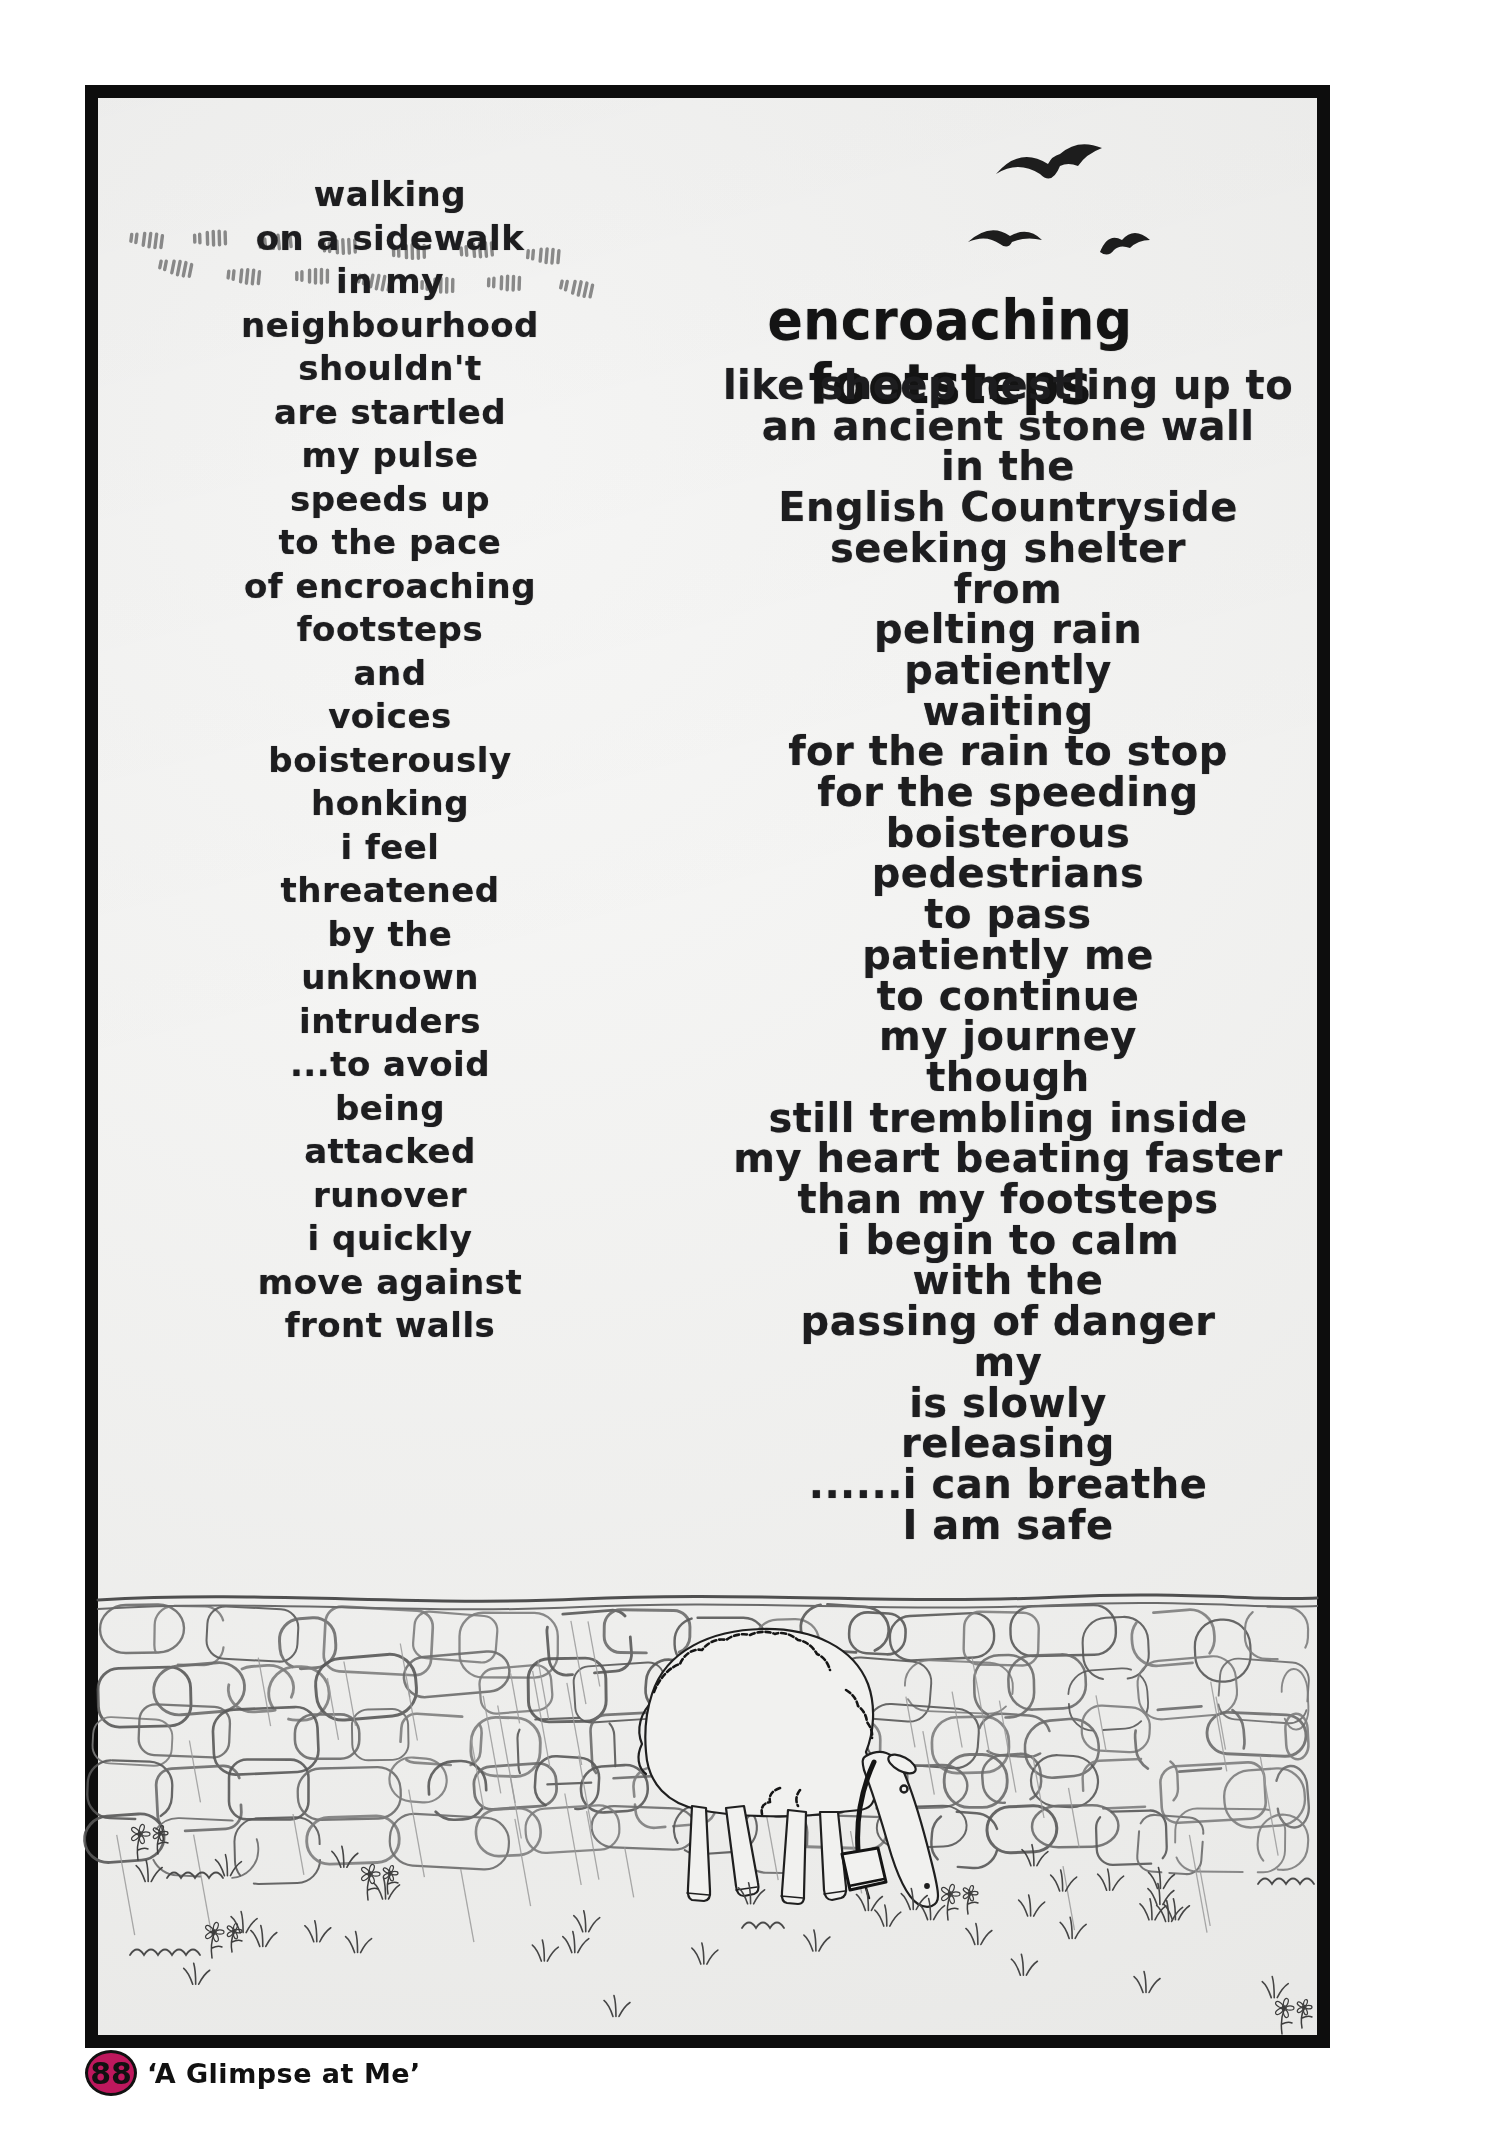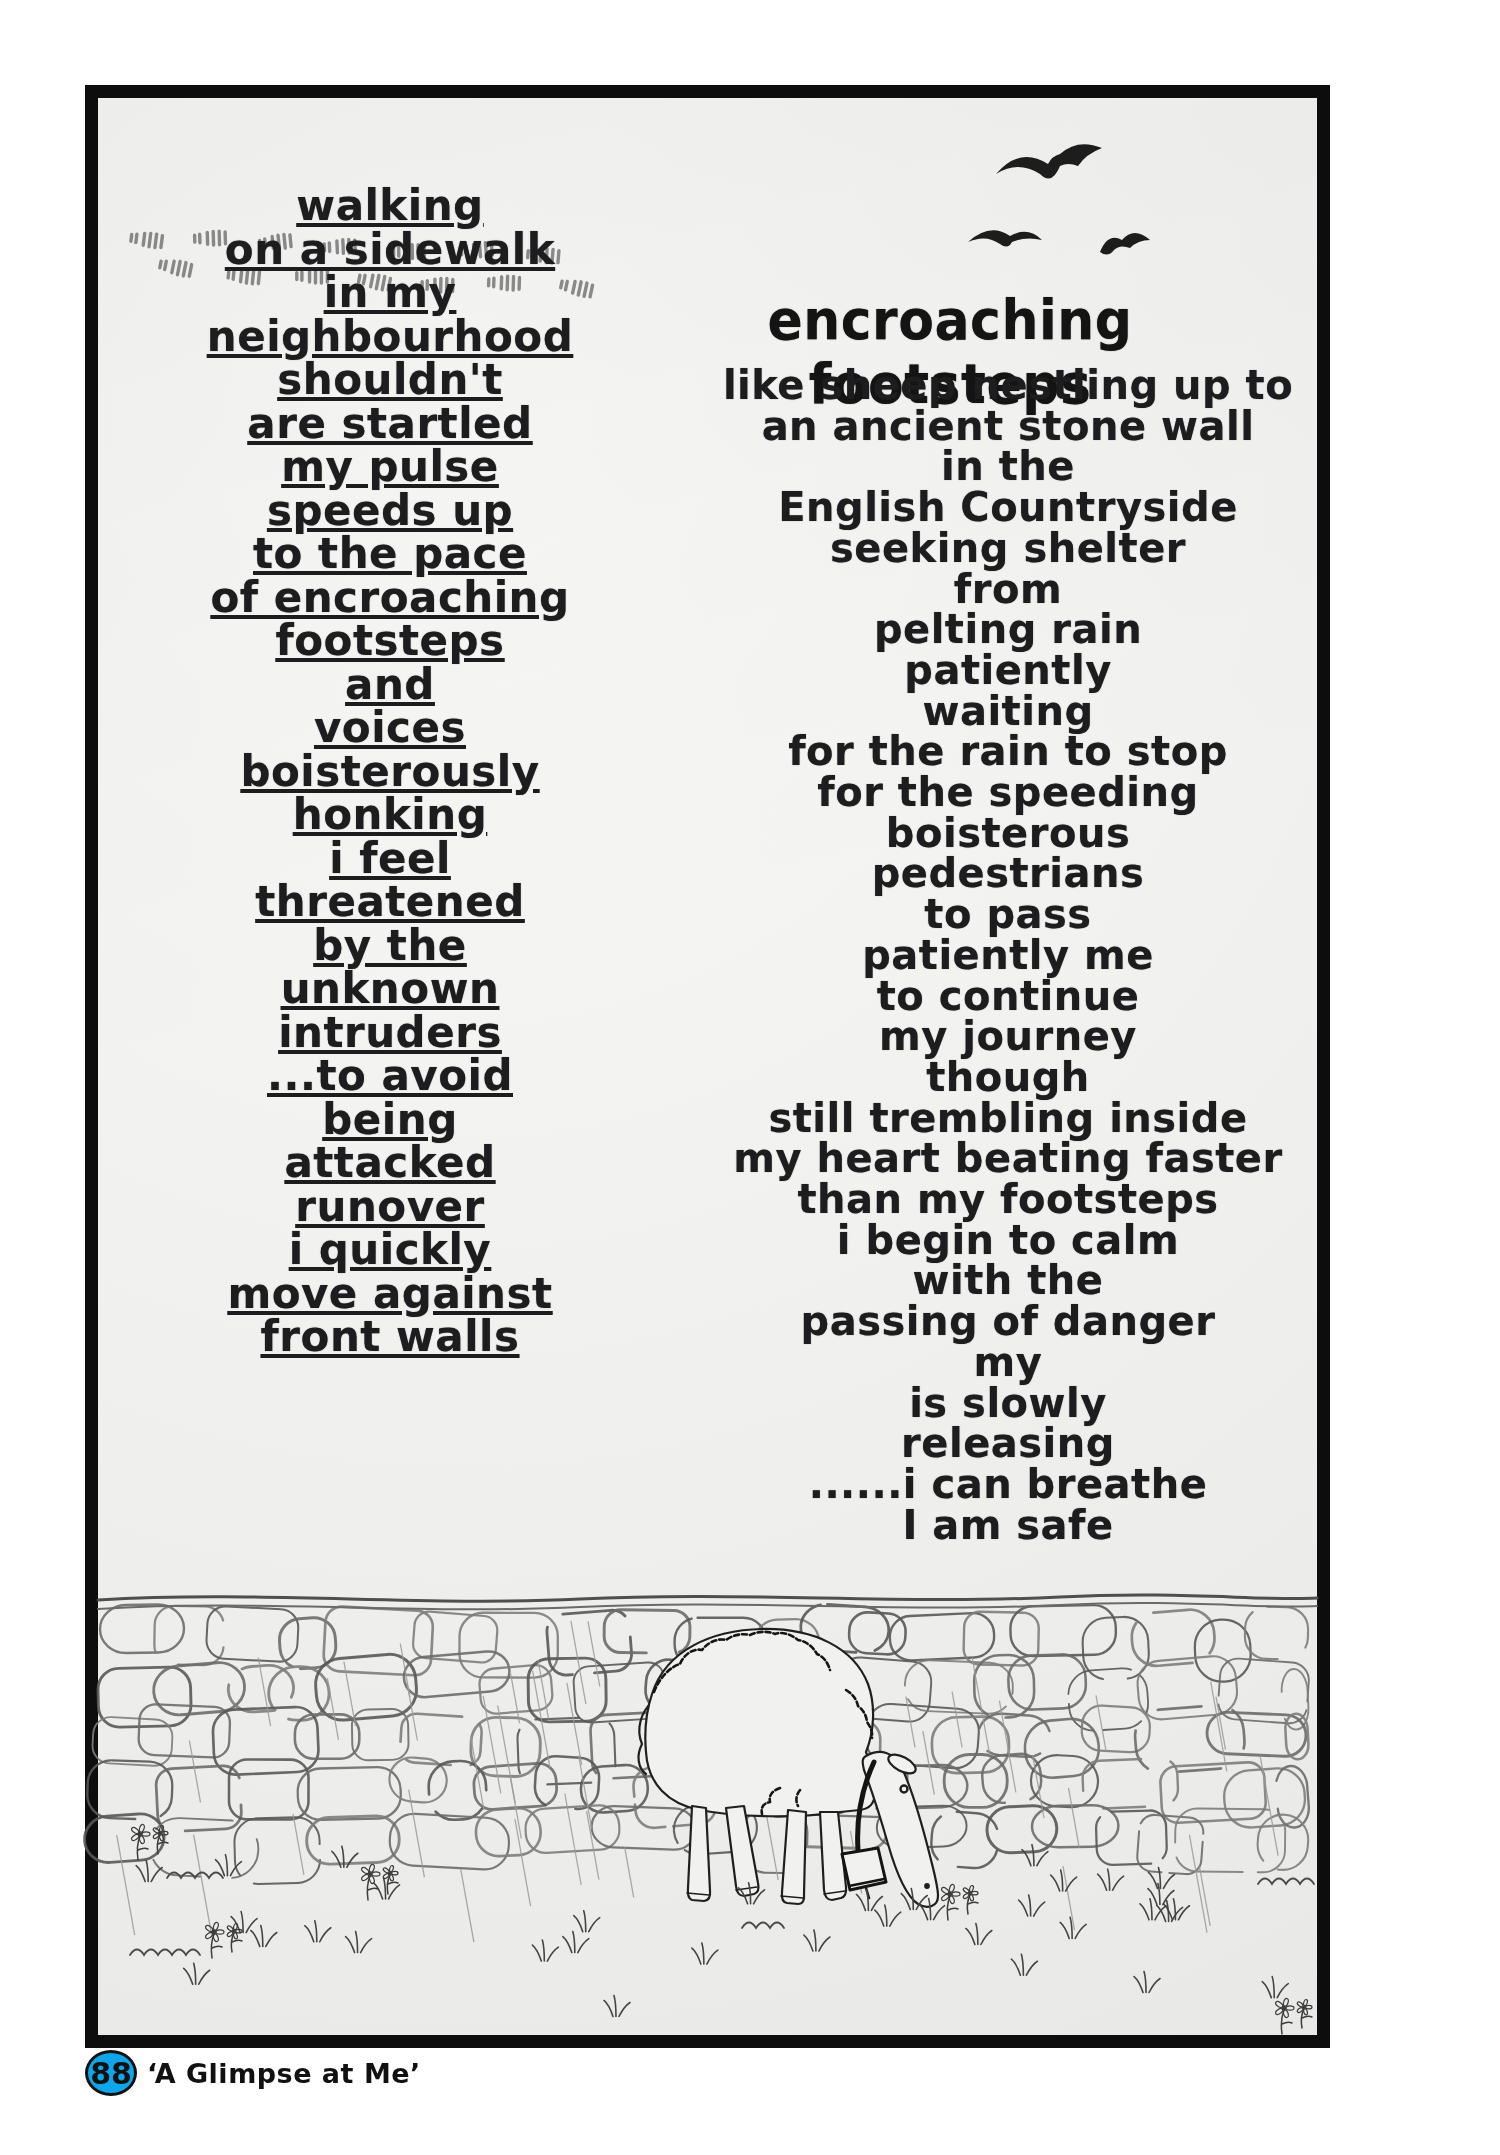--- a/index.html
+++ b/index.html
@@ -18,29 +18,29 @@
     z-index:1;
   }
   .poem-title{
     position:absolute;left:620px;top:292px;width:660px;z-index:3;
     text-align:center;font-size:52px;font-weight:bold;letter-spacing:0.5px;
     color:#141414;transform:scaleY(1.06);
     text-shadow:0 0 1px rgba(30,30,30,.7);
   }
   .poem{position:absolute;z-index:3;text-align:center;font-weight:bold;color:#1d1d1f;
         text-shadow:0 0 1px rgba(30,30,30,.55);}
-  .poem-left{left:160px;top:184px;width:460px;font-size:42px;line-height:43.5px;letter-spacing:0.5px;text-decoration:underline;}
+  .poem-left{left:160px;top:173px;width:460px;font-size:34px;line-height:43.5px;letter-spacing:0.5px;}
   .poem-right{left:718px;top:365px;width:580px;font-size:40px;line-height:40.7px;letter-spacing:0.5px;}
   .poem .poem-line{white-space:nowrap;}
   svg.art{position:absolute;left:0;top:0;z-index:2;pointer-events:none;}
   .footer{position:absolute;left:85px;top:2050px;z-index:3;display:flex;align-items:center;color:#111;}
   .page-badge{
     width:52px;height:46px;border:3.5px solid #111;border-radius:50%;
     display:flex;align-items:center;justify-content:center;
-    font-size:30px;font-weight:bold;box-sizing:border-box;background:#0ea5e9;
+    font-size:30px;font-weight:bold;box-sizing:border-box;background:#be185d;
   }
   .book-title{margin-left:10px;font-size:27px;font-weight:bold;letter-spacing:0.5px;}
 </style>
 </head>
 <body>
 
 <div class="frame"></div>
 
 <div class="poem-title">encroaching footsteps</div>
 

